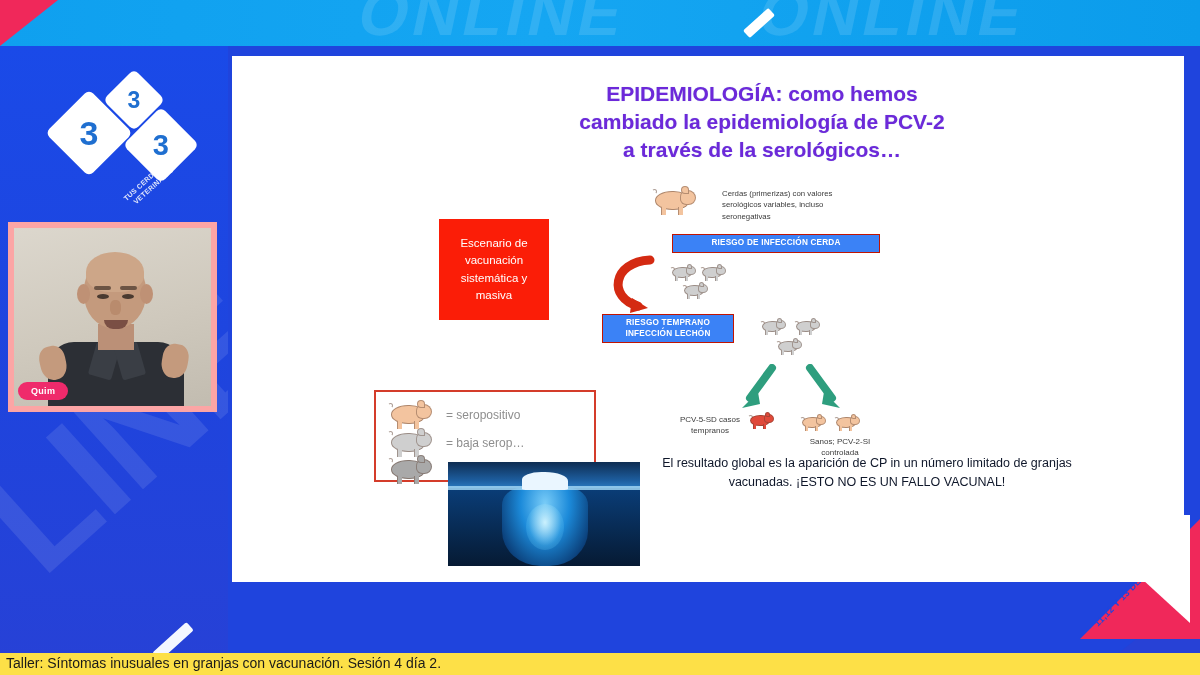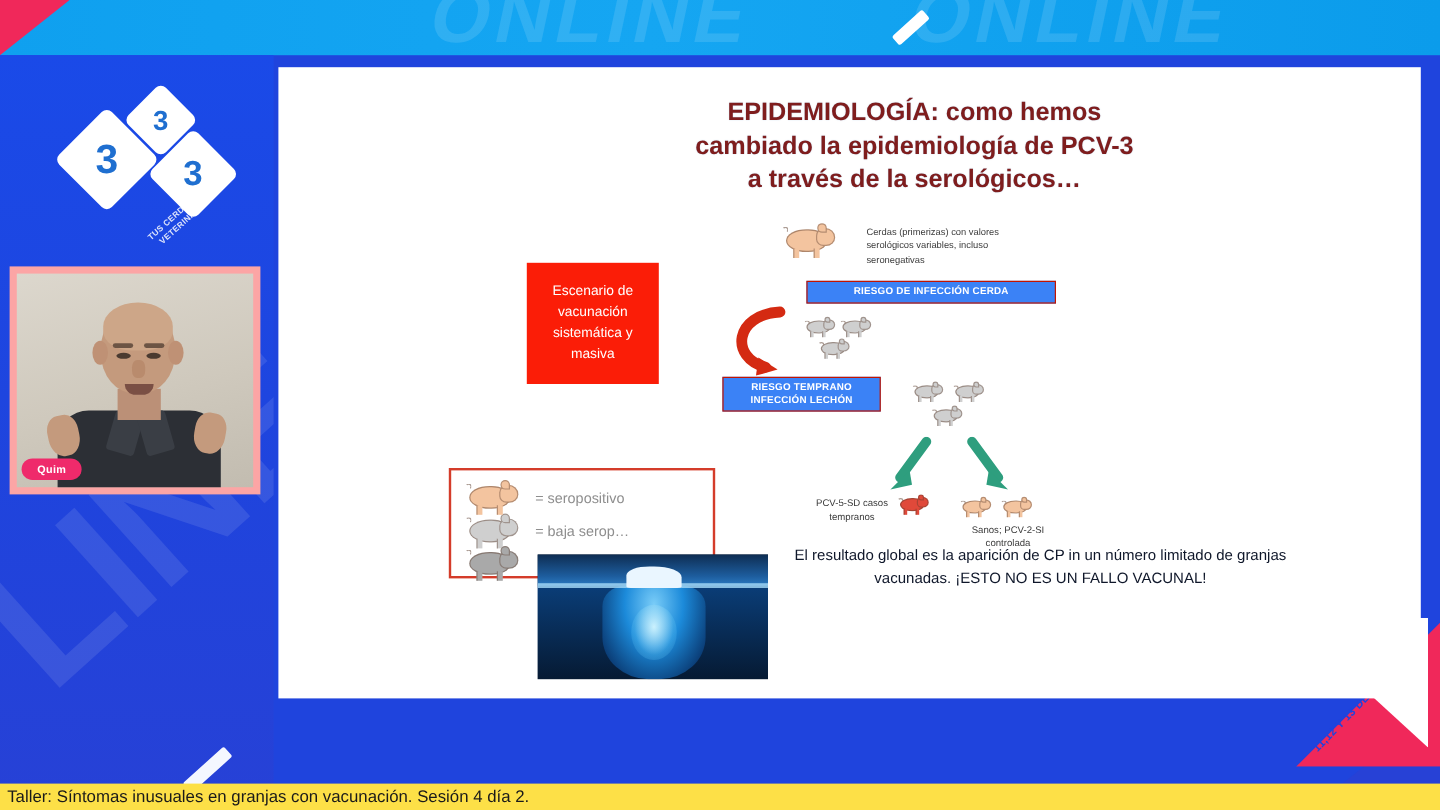--- a/index.html
+++ b/index.html
@@ -174,21 +174,21 @@
   
   .slide {
     position: absolute; left: 232px; top: 56px;
     width: 952px; height: 526px;
     background: #ffffff;
     overflow: hidden;
   }
   .slide-title {
     position: absolute; left: 230px; top: 24px; width: 600px;
     text-align: center;
-    color: #7f1d1d; font-weight: 700;
+    color: #6d28d9; font-weight: 700;
     font-size: 21px; line-height: 1.33;
     text-shadow: 0 0 1px rgba(47,127,196,.35);
   }
 
   
   .scenario-box {
     position: absolute; left: 207px; top: 163px;
     width: 110px; height: 101px;
     background: #fb1d07;
     color: #ffffff; font-size: 11.5px; line-height: 1.5;
@@ -386,21 +386,21 @@
     <div class="corner-pink"></div>
     <div class="corner-white"></div>
     <div class="corner-date">11,12 Y 13
 DE MAYO</div>
   </div>
 
   <div class="slide">
 
     <div class="slide-title">
       <div>EPIDEMIOLOGÍA: como hemos</div>
-      <div>cambiado la epidemiología de PCV-3</div>
+      <div>cambiado la epidemiología de PCV-2</div>
       <div>a través de la serológicos…</div>
     </div>
 
     <div class="scenario-box">Escenario de vacunación sistemática y masiva</div>
 
     <div class="flow">
 
       <div class="sow-block">
         <div class="pig big pos"><i class="tail"></i><i class="body"></i><i class="leg1"></i><i class="leg2"></i><i class="head"></i><i class="ear"></i></div>
       </div>

